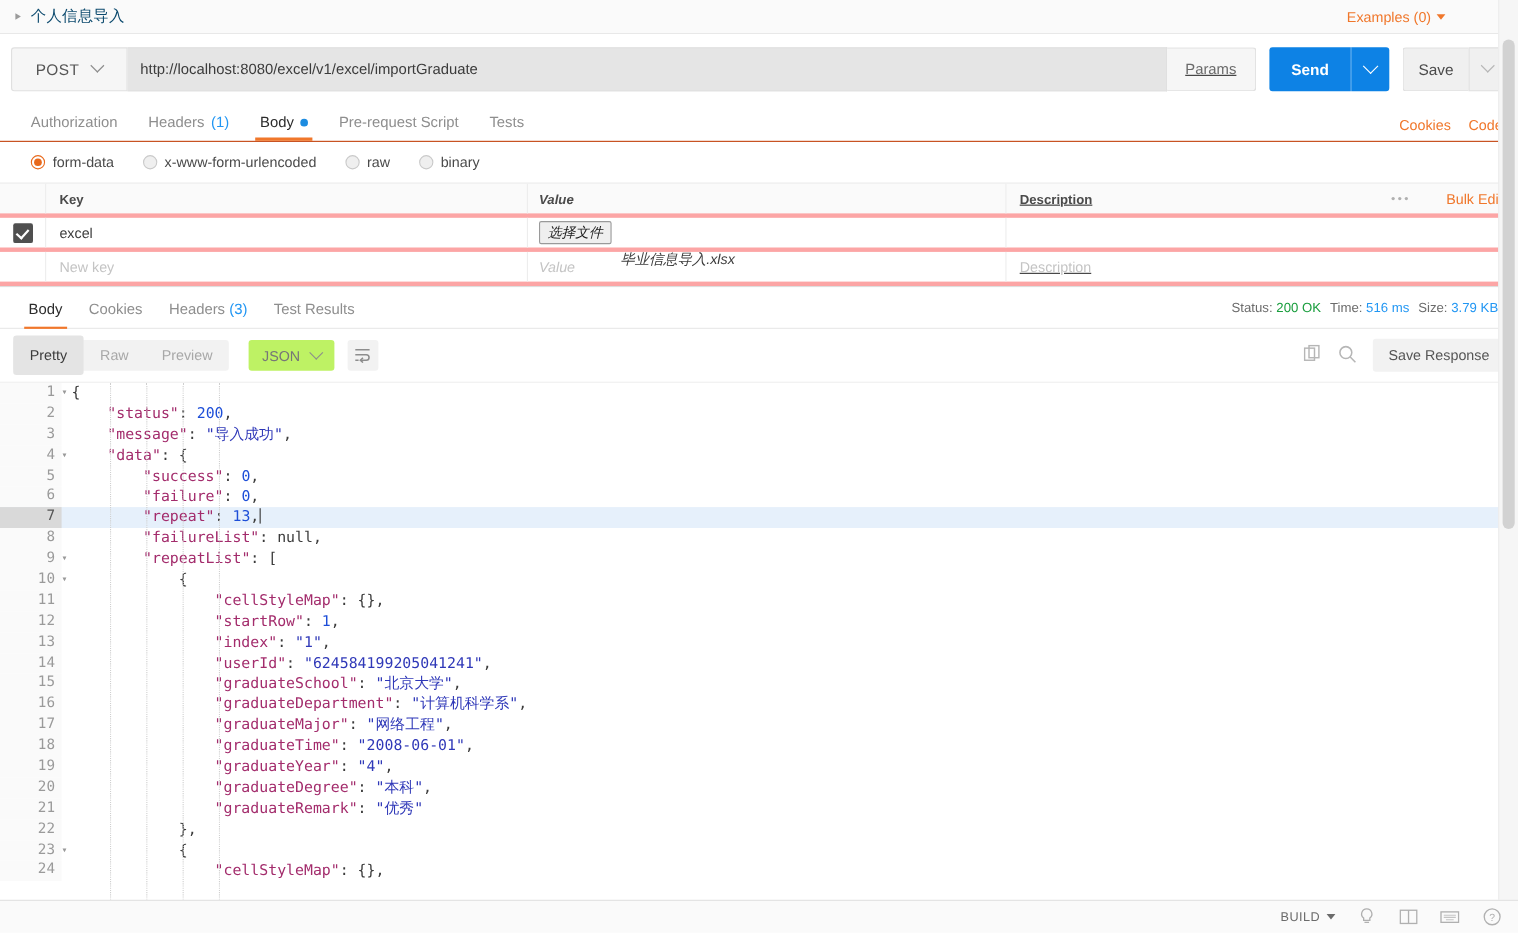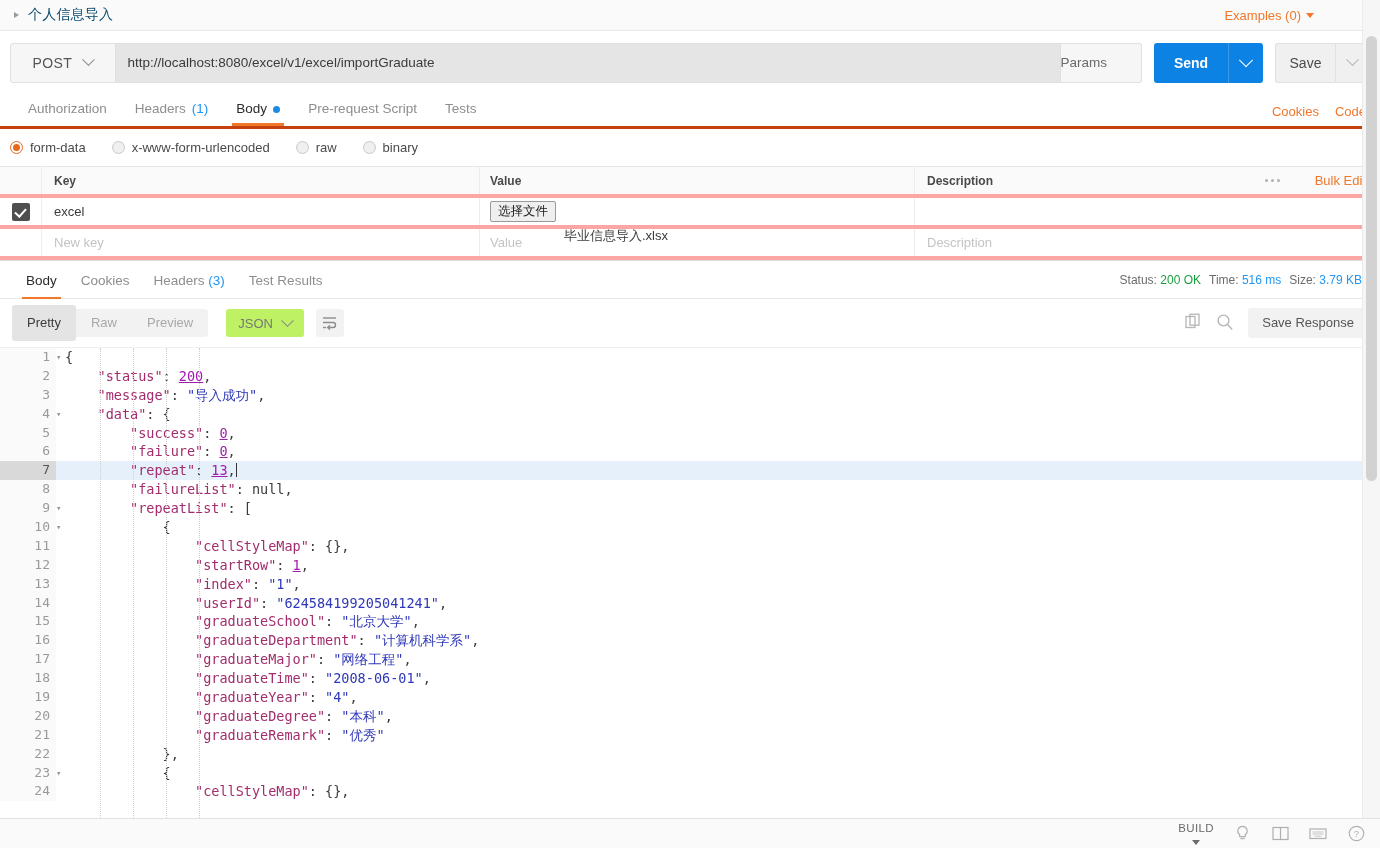--- a/index.html
+++ b/index.html
@@ -48,22 +48,23 @@
     width:8px;height:8px;border-right:1.6px solid #8c8c8c;border-bottom:1.6px solid #8c8c8c;
     transform:rotate(45deg) translate(-2px,-2px);
   }
   .urlbox{
     flex:0 0 945px;height:40px;border:1px solid #e0e0e0;border-left:none;background:#e5e5e5;
     display:flex;align-items:center;padding:0 12px;box-sizing:border-box;
   }
   .url-text{font-size:13.5px;color:#3b3b3b;}
   .paramsbtn{
     width:85px;height:40px;border:1px solid #e0e0e0;border-left:none;background:#f6f6f6;
-    display:flex;align-items:center;cursor:pointer;box-sizing:border-box;
+    display:flex;align-items:center;justify-content:center;cursor:pointer;box-sizing:border-box;
     border-radius:0 3px 3px 0;
+    text-decoration:underline;
   }
   .paramsbtn span{font-size:13.5px;color:#6b6b6b;}
   .sendgrp{display:flex;margin-left:12px;}
   .sendbtn{
     width:74px;height:40px;background:#0d82e5;color:#fff;border:none;border-radius:3px 0 0 3px;
     font-size:14px;font-weight:bold;font-family:inherit;cursor:pointer;
   }
   .sendcaret{
     width:34px;height:40px;background:#0d82e5;border-radius:0 3px 3px 0;
     border-left:1px solid #3a9aea;display:flex;align-items:center;justify-content:center;cursor:pointer;
@@ -82,58 +83,58 @@
     display:flex;align-items:center;justify-content:center;cursor:pointer;box-sizing:border-box;
   }
   .chev-gray{
     width:8px;height:8px;border-right:1.6px solid #b6b6b6;border-bottom:1.6px solid #b6b6b6;
     transform:rotate(45deg) translate(-2px,-2px);
   }
 
   
   .reqtabs{
     height:35px;display:flex;align-items:flex-end;padding:0 14px;box-sizing:border-box;
-    border-bottom:3px solid #c2410c;position:relative;background:#fff;
+    border-bottom:1px solid #c2410c;position:relative;background:#fff;
   }
   .rtab{
     padding:0 14px;height:34px;line-height:34px;font-size:13.5px;color:#8e8e8e;cursor:pointer;
     position:relative;display:flex;align-items:center;gap:6px;
   }
   .rtab.active{color:#2b2b2b;}
   .rtab.active:after{
     content:"";position:absolute;left:10px;right:10px;bottom:0;height:3px;background:#f0772b;
   }
   .cnt{color:#2196f3;}
   .bluedot{width:7px;height:7px;border-radius:50%;background:#1d8ce0;display:inline-block;}
   .cookies-code{
     position:absolute;right:14px;bottom:7px;display:flex;gap:16px;
   }
   .cookies-code span{color:#f0772b;font-size:13px;cursor:pointer;}
 
   
   .bodytypes{
-    height:37px;display:flex;align-items:center;gap:0;padding:0 10px;box-sizing:border-box;background:#fff;
+    height:37px;display:flex;align-items:center;gap:0;padding:0 28px;box-sizing:border-box;background:#fff;
   }
   .radio-item{display:flex;align-items:center;gap:7px;margin-right:26px;cursor:pointer;}
   .radio{
     width:13px;height:13px;border-radius:50%;border:1px solid #c9c9c9;background:#efefef;
     box-sizing:border-box;display:flex;align-items:center;justify-content:center;
   }
   .radio.on{border-color:#e8691c;background:#fff;}
   .radio.on:after{content:"";width:7px;height:7px;border-radius:50%;background:#e8691c;}
   .radio-label{font-size:13px;color:#4a4a4a;}
 
   
   .kvtable{border-top:1px solid #e6e6e6;background:#fff;}
   .kvrow{display:flex;height:31px;border-bottom:4px solid #fca5a5;box-sizing:border-box;}
   .kvrow.head{background:#fafafa;height:31px;}
   .c-chk{width:42px;border-right:1px solid #ededed;display:flex;align-items:center;justify-content:center;box-sizing:border-box;}
   .c-key{width:438px;border-right:1px solid #ededed;display:flex;align-items:center;padding-left:12px;box-sizing:border-box;}
-  .c-val{width:435px;border-right:1px solid #ededed;display:flex;align-items:center;padding-left:10px;box-sizing:border-box;}
-  .c-desc{flex:1;display:flex;align-items:center;padding-left:12px;box-sizing:border-box;position:relative;}
+  .c-val{width:435px;border-right:1px solid #ededed;display:flex;align-items:center;padding-left:10px;box-sizing:border-box;font-style:italic;}
+  .c-desc{flex:1;display:flex;align-items:center;padding-left:12px;box-sizing:border-box;position:relative;text-decoration:underline;}
   .hdr-text{font-size:12px;color:#4a4a4a;font-weight:bold;}
   .cellvalue{font-size:13px;color:#3b3b3b;}
   .placeholder{font-size:13px;color:#c4c4c4;}
   .chkbox{
     width:18px;height:18px;background:#4f4f4f;border-radius:2px;position:relative;cursor:pointer;
   }
   .chkbox:after{
     content:"";position:absolute;left:5px;top:3px;width:5px;height:9px;
     border-right:2px solid #fff;border-bottom:2px solid #fff;transform:rotate(42deg);
   }
@@ -206,21 +207,21 @@
     width:56px;min-width:56px;text-align:right;padding-right:6px;box-sizing:border-box;
     color:#9a9a9a;background:#fafafa;font-size:13px;position:relative;
   }
   .eline.hl .gutter{background:#d9d9d9;color:#555;}
   .fold{
     position:absolute;right:-10px;top:0;width:10px;color:#9a9a9a;font-size:9px;text-align:left;
   }
   .code{padding-left:9px;white-space:pre;}
   .k{color:#a32c6c;}
   .s{color:#2f38b8;}
-  .n{color:#a21caf;text-decoration:underline;}
+  .n{color:#1d4ed8;}
   .p{color:#3b3b3b;}
   .nul{color:#3b3b3b;}
   .cursor{
     display:inline-block;width:1px;height:14px;background:#333;vertical-align:-2px;
   }
   .indent-guides{position:absolute;left:56px;top:0;bottom:0;pointer-events:none;}
   .ig{position:absolute;top:0;bottom:0;width:1px;border-left:1px dotted #cfcfcf;}
 
   
   .vscroll-inner{
@@ -231,21 +232,21 @@
   }
   .outer-track{
     position:absolute;right:0;top:0;bottom:30px;width:17px;background:#f6f6f6;border-left:1px solid #ececec;
   }
 
   
   .bottombar{
     height:30px;background:#fafafa;border-top:1px solid #e2e2e2;display:flex;align-items:center;
     justify-content:flex-end;padding:0 14px;box-sizing:border-box;gap:18px;position:relative;z-index:5;
   }
-  .buildlbl{font-size:11.5px;color:#6b6b6b;letter-spacing:.4px;display:flex;align-items:center;gap:6px;cursor:pointer;flex-direction:column;}
+  .buildlbl{font-size:11.5px;color:#6b6b6b;letter-spacing:.4px;display:flex;align-items:center;gap:6px;cursor:pointer;}
   .tri-down{width:0;height:0;border-top:5px solid #6b6b6b;border-left:4px solid transparent;border-right:4px solid transparent;}
   .bicon{width:20px;height:20px;display:flex;align-items:center;justify-content:center;cursor:pointer;}
 </style>
 </head>
 <body>
 
 <div class="app">
 
   <div class="namebar">
     <div class="caret-right"></div>

